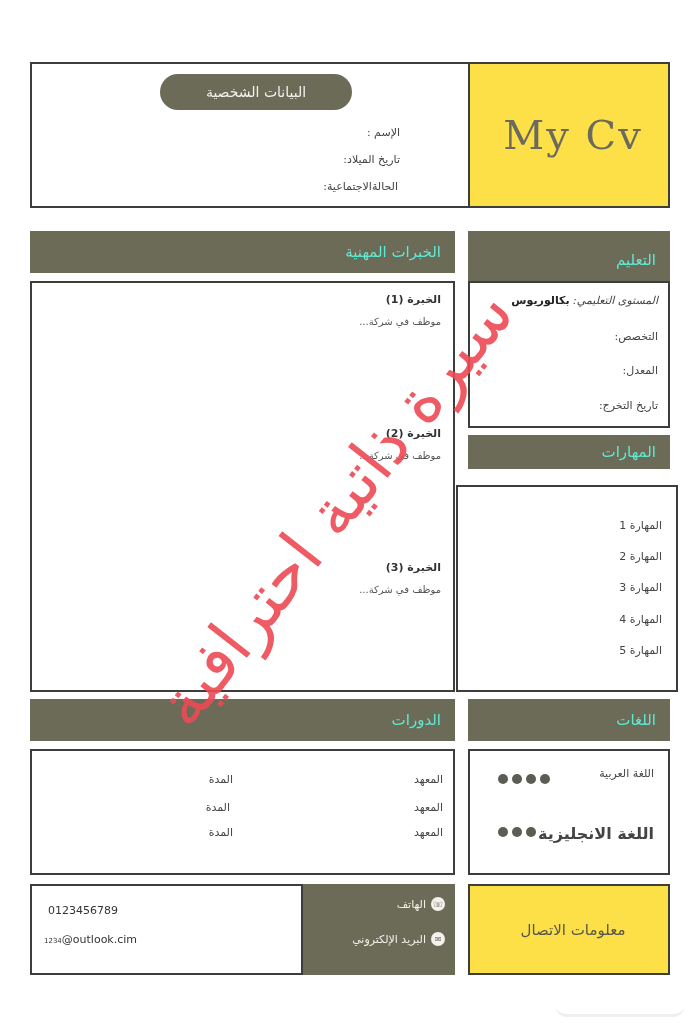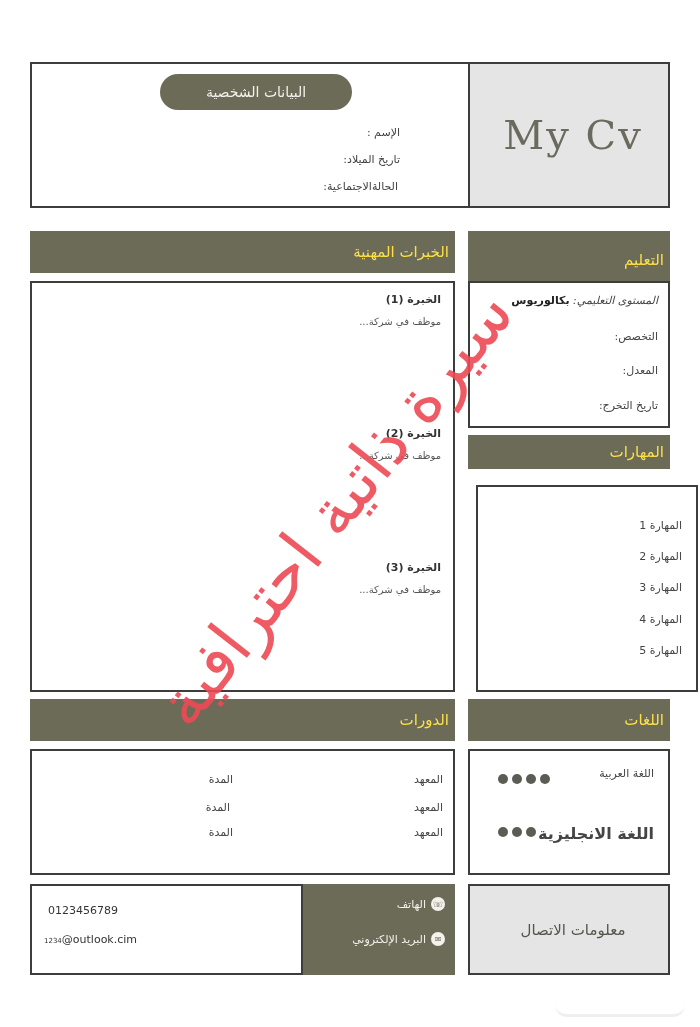--- a/index.html
+++ b/index.html
@@ -1,21 +1,21 @@
 <!DOCTYPE html>
 <html><head>
 <meta charset="utf-8">
 <style>
   html, body { margin:0; padding:0; }
   body { width:700px; height:1027px; background:#ffffff; position:relative; overflow:hidden;
          font-family:"DejaVu Sans", sans-serif; color:#3a3a36; }
   .abs { position:absolute; box-sizing:border-box; }
   .box { border:2px solid #3d3d3b; background:#fff; }
-  .gray { background:#e5e5e5;padding-left:8px; }
-  .band { background:#6b6b58; color:#fde047; font-size:15px; direction:rtl; display:flex; align-items:center; padding-right:6px; }
+  .gray { background:#fde047;padding-left:8px; }
+  .band { background:#6b6b58; color:#5eead4; font-size:15px; direction:rtl; display:flex; align-items:center; padding-right:14px; }
   .rtl { direction:rtl; text-align:right; }
   .lbl { font-size:11px; color:#444; position:absolute; right:0; white-space:nowrap; }
   .dot { display:inline-block; width:10px; height:10px; border-radius:50%; background:#5c5c54; margin-left:4px; }
   .watermark { position:absolute; left:70px; top:470px; transform:rotate(-52deg); transform-origin:center;
                color:#ee4a55; font-size:66px; font-family:"DejaVu Sans", sans-serif; white-space:nowrap;
                direction:rtl; opacity:0.9; pointer-events:none; }
 </style>
 </head>
 <body>
 
@@ -61,21 +61,21 @@
     <span style="font-weight:bold;color:#222;">بكالوريوس</span>
   </div>
   <div class="abs rtl" style="right:10px;top:47px;font-size:11px;color:#444;">التخصص:</div>
   <div class="abs rtl" style="right:10px;top:81px;font-size:11px;color:#444;">المعدل:</div>
   <div class="abs rtl" style="right:10px;top:116px;font-size:11px;color:#444;">تاريخ التخرج:</div>
 </div>
 
 <div class="abs band" style="left:468px;top:435px;width:202px;height:34px;">
   <span>المهارات</span>
 </div>
-<div class="abs box" style="left:476px;top:485px;width:222px;height:207px;">
+<div class="abs box" style="left:456px;top:485px;width:222px;height:207px;">
   <div class="abs rtl" style="right:14px;top:32px;font-size:11px;color:#444;">المهارة 1</div>
   <div class="abs rtl" style="right:14px;top:63px;font-size:11px;color:#444;">المهارة 2</div>
   <div class="abs rtl" style="right:14px;top:94px;font-size:11px;color:#444;">المهارة 3</div>
   <div class="abs rtl" style="right:14px;top:126px;font-size:11px;color:#444;">المهارة 4</div>
   <div class="abs rtl" style="right:14px;top:157px;font-size:11px;color:#444;">المهارة 5</div>
 </div>
 
 <div class="abs band" style="left:30px;top:699px;width:425px;height:42px;">
   <span>الدورات</span>
 </div>

